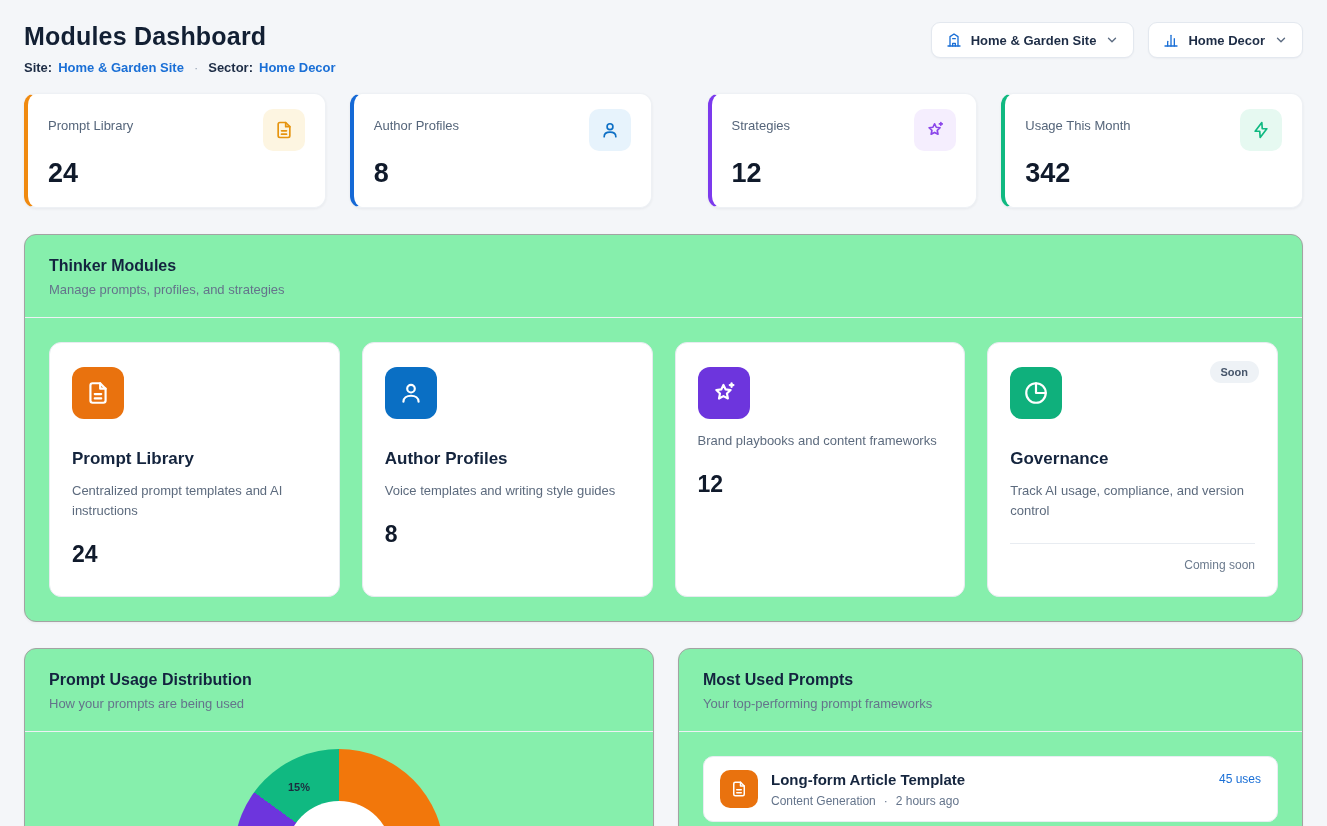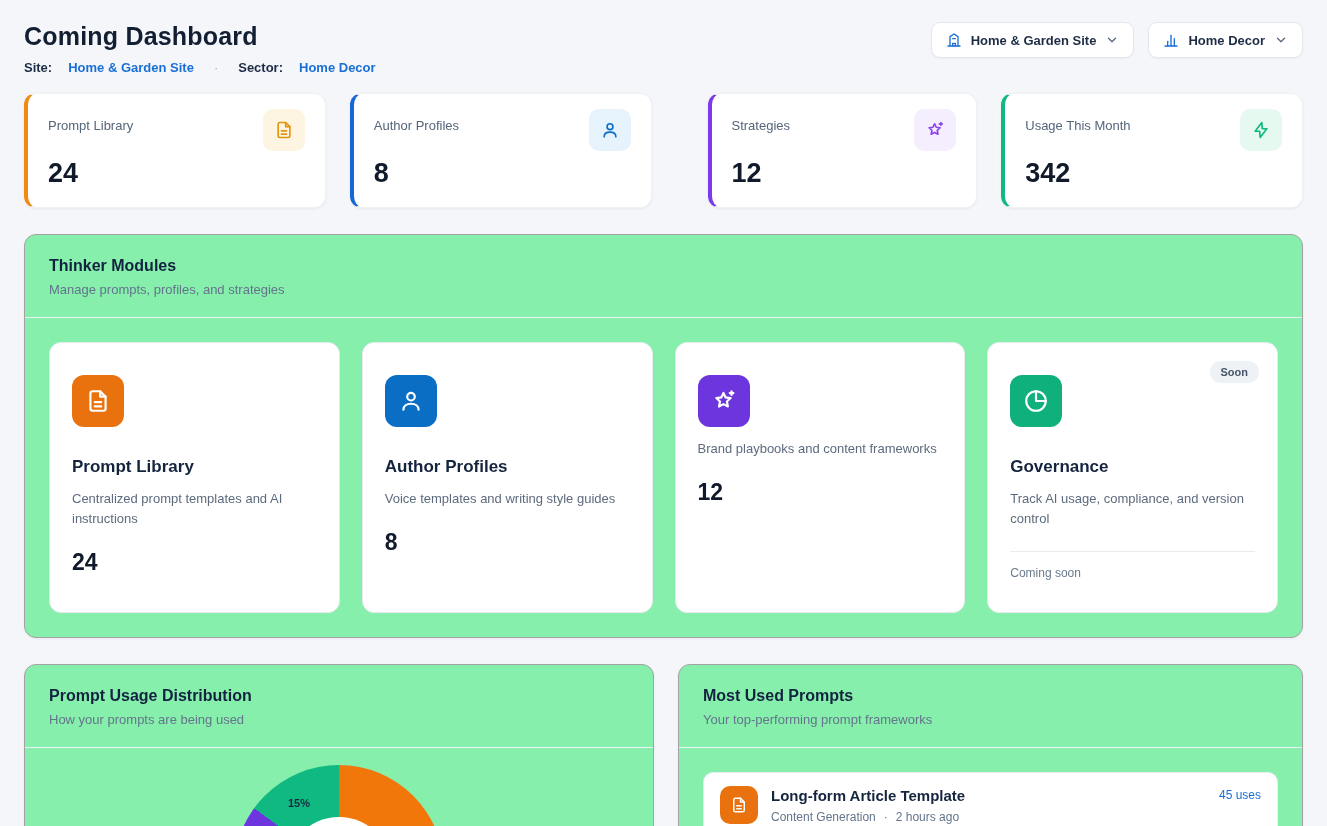--- a/index.html
+++ b/index.html
@@ -8,21 +8,21 @@
     font-family: "Liberation Sans", sans-serif;
     background: #f4f6f9;
     color: #15233b;
     overflow: hidden;
   }
   .page { width: 1327px; height: 826px; padding: 22px 24px; overflow: hidden; position: relative; }
 
   
   .topbar { display: flex; justify-content: space-between; align-items: flex-start; margin-bottom: 18px; }
   .page-title { font-size: 25px; font-weight: 800; color: #121f33; letter-spacing: .2px; }
-  .subline { margin-top: 9px; font-size: 13px; display: flex; align-items: center; gap: 16px; }
+  .subline { margin-top: 9px; font-size: 13px; display: flex; align-items: center; gap: 6px; }
   .sub-label { font-weight: 700; color: #1d2c45; }
   .sub-link { color: #1a6fd6; font-weight: 700; text-decoration: none; cursor: pointer; }
   .sub-dot { color: #9aa7b8; margin: 0 4px; }
   .head-right { display: flex; gap: 14px; }
   .selector {
     display: flex; align-items: center; gap: 9px;
     background: #fff; border: 1px solid #e3e8ef; border-radius: 9px;
     padding: 9px 14px; font-size: 13px; font-weight: 700; color: #1d2c45;
     font-family: inherit; cursor: pointer; box-shadow: 0 1px 2px rgba(16,24,40,.04);
   }
@@ -51,34 +51,34 @@
   }
   .modules-panel { margin-bottom: 26px; }
   .panel-head { padding: 22px 24px 20px; }
   .panel-title { font-size: 16px; font-weight: 700; color: #13233f; }
   .panel-subtitle { margin-top: 7px; font-size: 13px; color: #64748b; }
   .divider { border-top: 1px solid #eef1f5; }
 
   .module-grid { display: grid; grid-template-columns: repeat(4, 1fr); gap: 22px; padding: 24px; }
   .module-card {
     position: relative; background: #fff; border: 1px solid #e7ebf0; border-radius: 12px;
-    padding: 32px 22px; min-height: 250px; cursor: pointer;
+    padding: 24px 22px; min-height: 250px; cursor: pointer;
   }
   .module-icon { width: 52px; height: 52px; border-radius: 12px; display: flex; align-items: center; justify-content: center; color: #fff; }
   .module-icon svg { width: 26px; height: 26px; }
   .module-title { margin-top: 30px; font-size: 17px; font-weight: 800; color: #14243d; }
   .module-desc { margin-top: 12px; font-size: 13px; line-height: 1.55; color: #5d6b7e; }
   .module-count { margin-top: 20px; font-size: 23px; font-weight: 800; color: #101a2b; }
   .soon-badge {
     position: absolute; top: 18px; right: 18px;
     background: #eef2f6; color: #47566b; font-size: 11px; font-weight: 700;
     border-radius: 999px; padding: 5px 11px;
   }
   .module-divider { border-top: 1px solid #e8ecf1; margin-top: 22px; }
-  .module-footer { margin-top: 14px; font-size: 12px; color: #6b7a8d; }
+  .module-footer { margin-top: 14px; font-size: 12px; color: #6b7a8d; text-align: right; }
 
   
   .bottom { display: grid; grid-template-columns: 630px 1fr; gap: 24px; }
   .bottom .panel { height: 430px; }
 
   .donut-wrap { position: relative; height: 320px; }
   .donut {
     position: absolute; left: 50%; transform: translateX(-50%); top: 17px;
     width: 210px; height: 210px; border-radius: 50%;
     background: conic-gradient(#f2770b 0 45%, #0a6fc4 45% 65%, #6d35dd 65% 85%, #10b981 85% 100%);
@@ -101,21 +101,21 @@
   .item-meta { margin-top: 6px; font-size: 12px; color: #64748b; display: flex; gap: 8px; align-items: flex-end; }
   .item-uses { margin-left: auto; align-self: flex-start; margin-top: 2px; font-size: 12px; font-weight: 400; color: #1a6fd6; }
 </style>
 </head>
 <body>
 
 <div class="page">
 
   <header class="topbar">
     <div class="head-left">
-      <h1 class="page-title">Coming Dashboard</h1>
+      <h1 class="page-title">Modules Dashboard</h1>
       <div class="subline">
         <span class="sub-label">Site:</span>
         <a class="sub-link">Home &amp; Garden Site</a>
         <span class="sub-dot">·</span>
         <span class="sub-label">Sector:</span>
         <a class="sub-link">Home Decor</a>
       </div>
     </div>
     <div class="head-right">
       <button class="selector">

